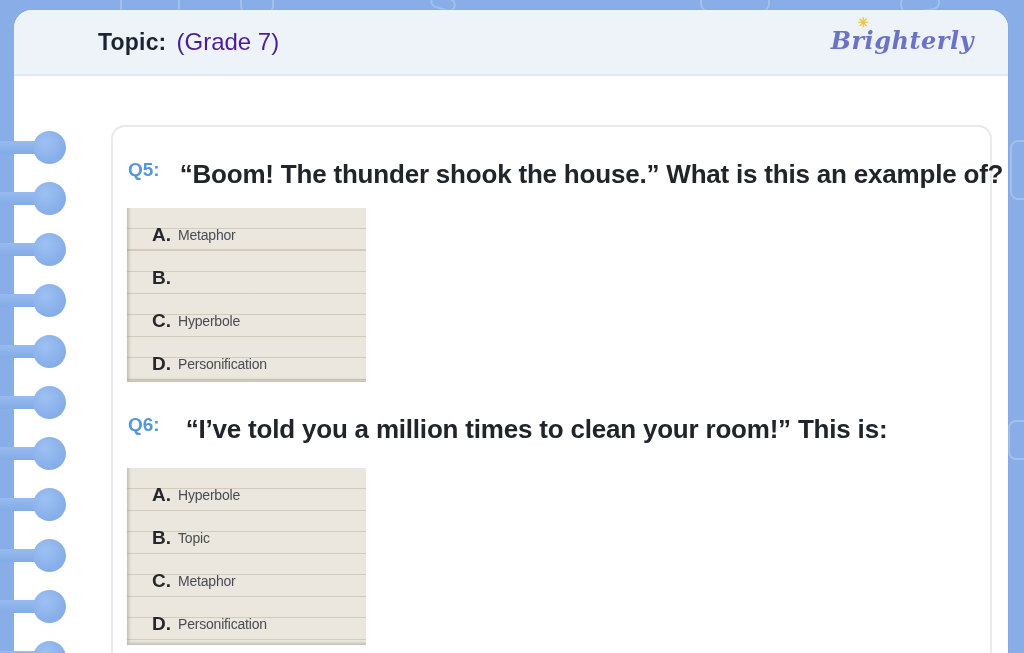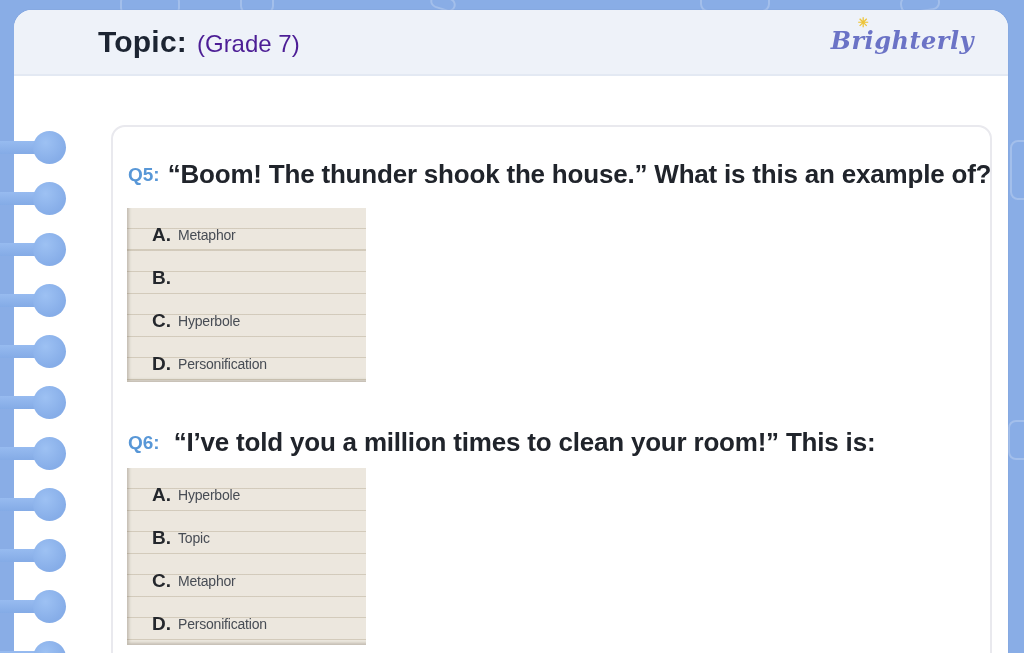--- a/index.html
+++ b/index.html
@@ -26,21 +26,21 @@
     background:#ffffff; border-radius:18px 18px 0 0;
     box-shadow:0 0 0 1px rgba(120,150,200,.15);
   }
   .header-strip {
     position:absolute; left:0; top:0; right:0; height:66px;
     background:#eef2f9; border-bottom:2px solid #e3e9f3;
     border-radius:18px 18px 0 0;
     display:flex; align-items:center;
   }
   .topic-wrap { display:flex; align-items:baseline; margin-left:84px; }
-  .topic-label { font-size:30px; font-weight:bold; color:#1c2432; letter-spacing:.2px; }
+  .topic-label { font-size:23px; font-weight:bold; color:#1c2432; letter-spacing:.2px; }
   .topic-value { font-size:20px; color:#3e4856; margin-left:12px; }
   .topic-grade { font-size:24px; color:#4c1d95; margin-left:10px; }
 
   .brand {
     position:absolute; right:34px; top:16px;
     font-family:"DejaVu Serif", serif; font-style:italic; font-weight:bold;
     font-size:24px; color:#6b73c6; letter-spacing:.5px;
   }
   .brand .star {
     position:absolute; left:27px; top:-11px;
@@ -60,23 +60,23 @@
     background:radial-gradient(circle at 38% 35%, #9dc1f3, #86ade8 70%);
   }
   .left-rail { position:absolute; left:0; top:0; width:14px; height:653px; background:#89ade6; z-index:4; }
 
   
   .inner-card {
     position:absolute; left:97px; top:115px; width:881px; height:560px;
     background:#ffffff; border:2px solid #e9e9ee; border-radius:14px;
   }
 
-  .q-row { position:absolute; display:flex; align-items:center; }
+  .q-row { position:absolute; display:flex; align-items:flex-start;gap:12px; }
   .q-row.q5 { left:128px; top:159px; }
-  .q-row.q6 { left:128px; top:427px; }
+  .q-row.q6 { left:128px; top:414px; }
   .q-id { font-size:19px; font-weight:bold; color:#5897d7; margin-right:8px; white-space:nowrap; }
   .q-row.q6 .q-id { margin-right:14px; }
   .q-text { font-size:26px; font-weight:bold; color:#20242b; letter-spacing:-.2px; white-space:nowrap; }
 
   .opt-box {
     position:absolute; left:127px; width:239px;
     background:
       repeating-linear-gradient(to bottom,
         rgba(0,0,0,0) 0px, rgba(0,0,0,0) 20px,
         rgba(180,168,145,.45) 20px, rgba(180,168,145,.45) 21.5px),

